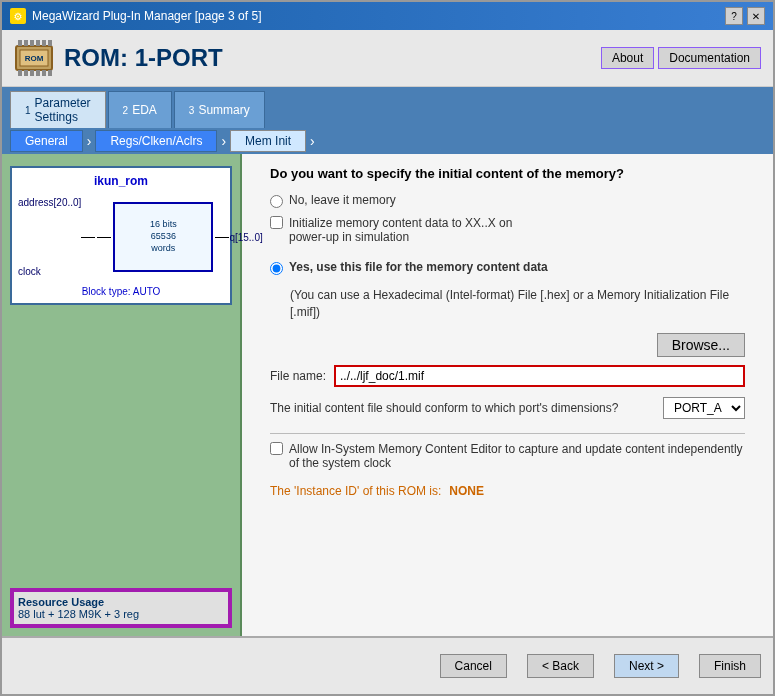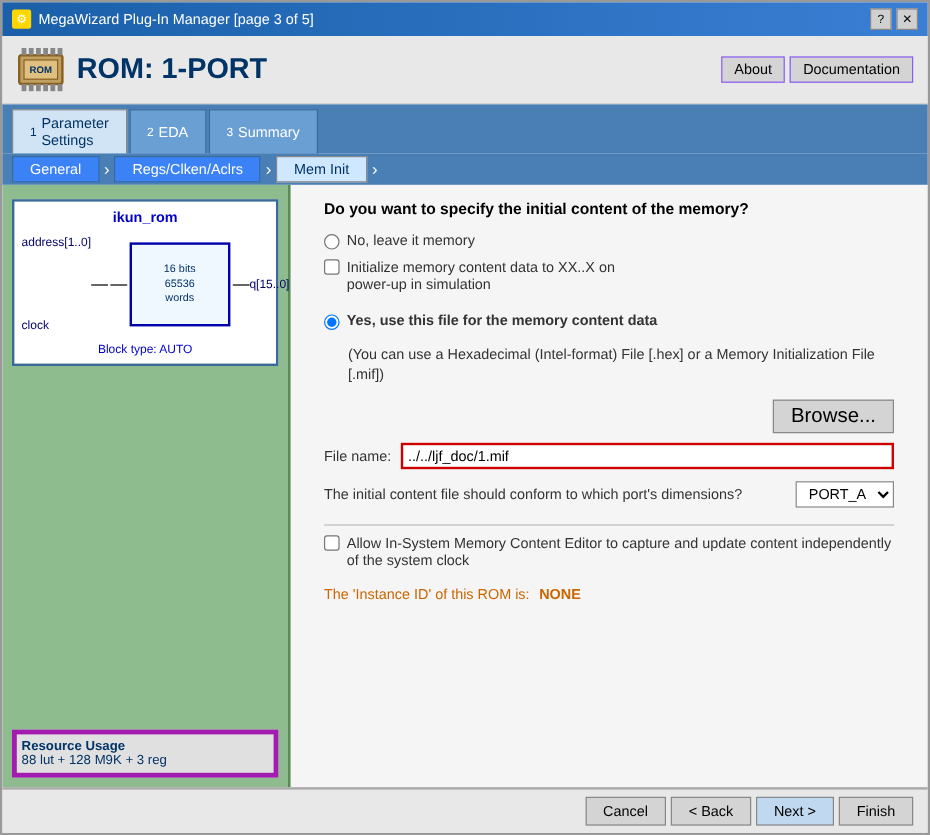--- a/index.html
+++ b/index.html
@@ -175,21 +175,21 @@
       margin-bottom: 4px;
     }
     .diagram-inner {
       display: flex;
       align-items: center;
       justify-content: space-between;
       position: relative;
       height: 90px;
     }
     .diagram-block {
-      width: 84px;
+      width: 100px;
       height: 70px;
       border: 2px solid #0000aa;
       background: #f0f8ff;
       position: relative;
       display: flex;
       align-items: center;
       justify-content: center;
     }
     .block-type {
       text-align: center;
@@ -265,21 +265,21 @@
     .browse-row {
       display: flex;
       justify-content: flex-end;
       margin-bottom: 8px;
     }
     .browse-btn {
       padding: 3px 14px;
       background: #d4d4d4;
       border: 1px solid #888;
       cursor: pointer;
-      font-size: 17px;
+      font-size: 14px;
     }
     .file-row {
       display: flex;
       align-items: center;
       gap: 8px;
       margin-bottom: 10px;
     }
     .file-label {
       font-size: 12px;
       color: #333;
@@ -331,25 +331,25 @@
       font-size: 12px;
       color: #cc6600;
     }
     .instance-value {
       font-size: 12px;
       color: #cc6600;
       font-weight: bold;
     }
     .bottom-bar {
       border-top: 2px solid #aaa;
-      padding: 6px 12px;
+      padding: 16px 12px;
       background: #e8e8e8;
       display: flex;
       justify-content: flex-end;
-      gap: 4px;
+      gap: 20px;
     }
     .bottom-btn {
       padding: 4px 14px;
       background: #d4d4d4;
       border: 1px solid #888;
       cursor: pointer;
       font-size: 12px;
     }
     .bottom-btn.primary {
       background: #c0d8f0;
@@ -427,21 +427,21 @@
     <span class="arrow-sep">›</span>
   </div>
 
   <div class="main-content">
 
     <div class="left-panel">
       <div class="diagram-box">
         <div class="diagram-title">ikun_rom</div>
         <div class="diagram-inner">
           <div style="display:flex;flex-direction:column;justify-content:space-between;height:80px;font-size:10px;color:#000066;">
-            <span>address[1..0]</span>
+            <span>address[20..0]</span>
             <span>clock</span>
           </div>
           <div style="display:flex;align-items:center;gap:2px;">
             <div style="width:14px;border-top:1px solid black;"></div>
             <div style="width:14px;border-top:1px solid black;"></div>
             <div class="diagram-block">
               <div style="font-size:9px;color:#003366;text-align:center;line-height:1.3;">16 bits<br>65536<br>words</div>
             </div>
             <div style="width:14px;border-top:1px solid black;"></div>
           </div>

